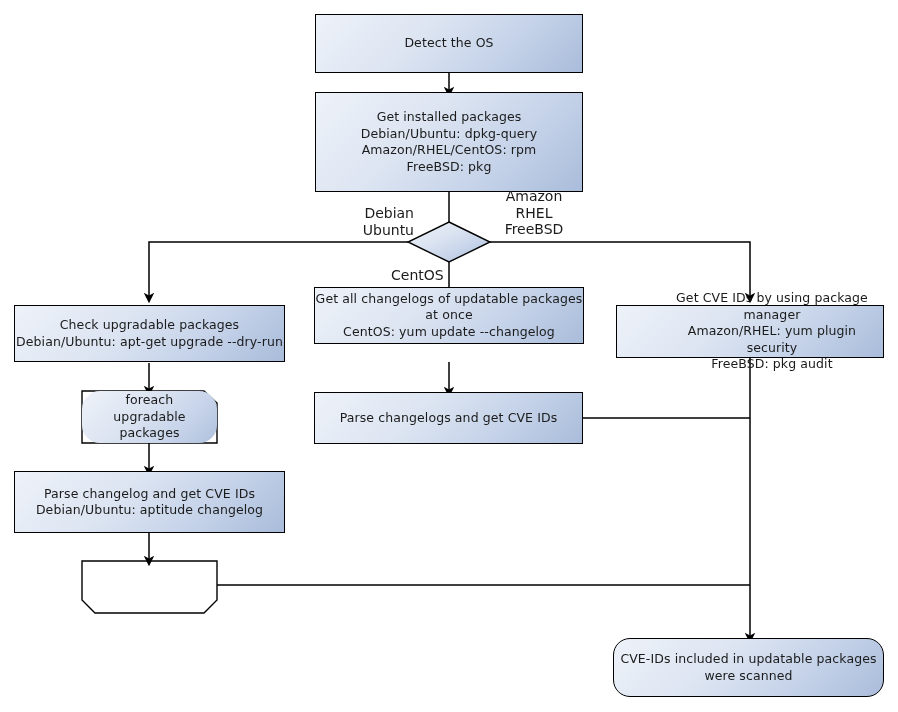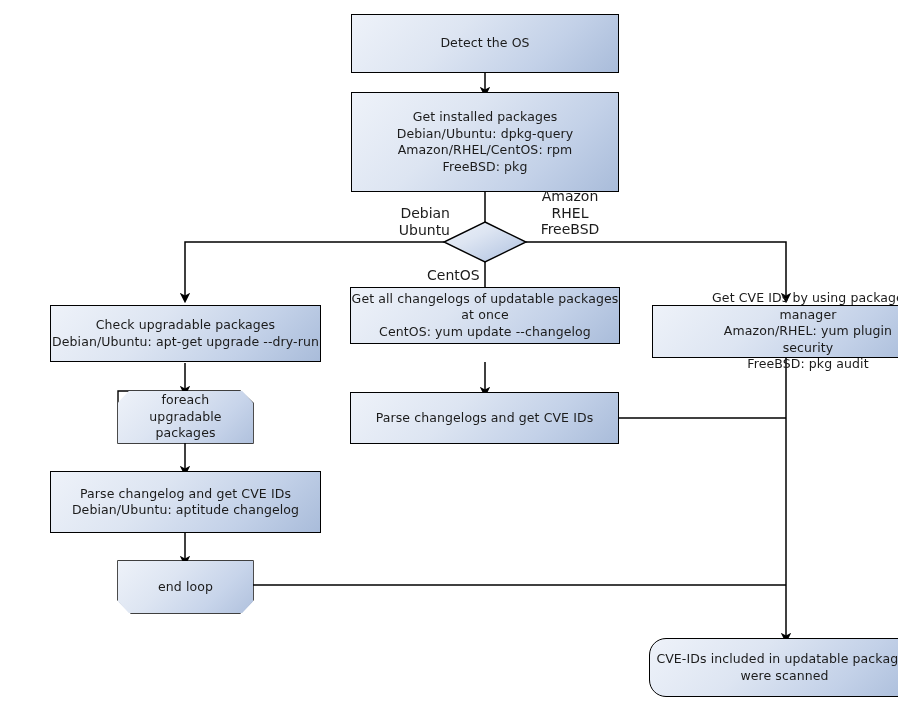--- a/index.html
+++ b/index.html
@@ -13,21 +13,20 @@
     position: relative;
     font-family: "DejaVu Sans", "Liberation Sans", sans-serif;
     overflow: hidden;
   }
   #canvas {
     position: absolute;
     left: 0;
     top: 0;
     width: 733px;
     height: 712px;
-    margin-left: 36px;
   }
   .node {
     position: absolute;
     box-sizing: border-box;
     display: flex;
     align-items: center;
     justify-content: center;
     text-align: center;
     color: #1b1b1b;
     font-size: 12.5px;
@@ -39,20 +38,21 @@
   .box {
     border: 1.4px solid #000000;
     background: linear-gradient(135deg, #eef2f9 0%, #dde5f2 38%, #c3d1e8 72%, #a9bcda 100%);
   }
   .loopshape {
     background: linear-gradient(135deg, #eef2f9 0%, #dde5f2 38%, #c7d4ea 72%, #b0c1dd 100%);
     border: none;
   }
   .loop-start {
     clip-path: polygon(8% 0%, 92% 0%, 100% 22%, 100% 100%, 0% 100%, 0% 22%);
+    border-radius: 18px;
   }
   .loop-end {
     clip-path: polygon(0% 0%, 100% 0%, 100% 78%, 92% 100%, 8% 100%, 0% 78%);
   }
   .edge-label {
     position: absolute;
     font-size: 14px;
     line-height: 16.5px;
     color: #1b1b1b;
     text-align: center;
@@ -166,23 +166,20 @@
 
   <div class="node box" style="left:314px; top:392px; width:269px; height:52px;">
     <span>Parse changelogs and get CVE IDs</span>
   </div>
 
   <div class="node box" style="left:14px; top:471px; width:271px; height:62px;">
     <span>Parse changelog and get  CVE IDs
 Debian/Ubuntu: aptitude changelog</span>
   </div>
 
-  <div class="node loopshape loop-end" style="left:82px; top:561px; width:135px; height:52px;">
-    <span>end loop</span>
-  </div>
 
   <div class="node box" style="left:613px; top:638px; width:271px; height:59px;border-radius:17px;">
     <span>CVE-IDs included in updatable packages
 were scanned</span>
   </div>
 
   <div class="edge-label" style="left:338px; top:205px; width:76px; text-align:right;">Debian
 Ubuntu</div>
 
   <div class="edge-label" style="left:490px; top:188px; width:88px; text-align:center;">Amazon

